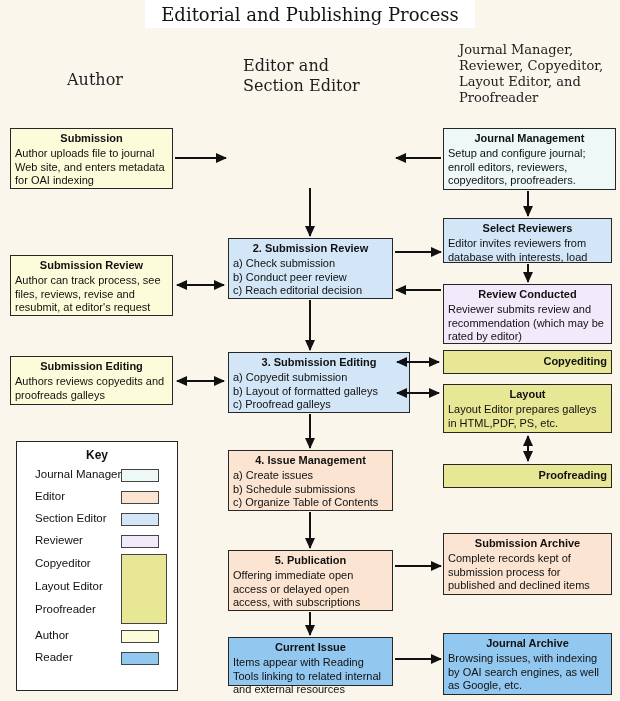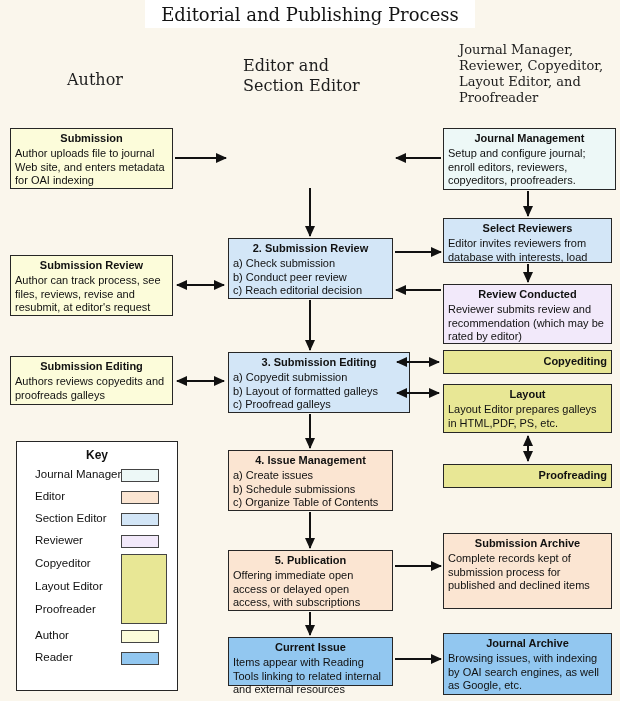--- a/index.html
+++ b/index.html
@@ -46,21 +46,21 @@
   #b-issue   {left:228px; top:450px; width:165px; height:61px;}
   #b-pub     {left:228px; top:550px; width:165px; height:61px;}
   #b-current {left:228px; top:637px; width:165px; height:49px;}
   
   #b-jm         {left:443px; top:128px; width:173px; height:62px;}
   #b-selrev     {left:443px; top:218px; width:169px; height:45px;}
   #b-revcond    {left:443px; top:284px; width:169px; height:60px;}
   #b-copyedit   {left:443px; top:350px; width:169px; height:24px;}
   #b-layout     {left:443px; top:384px; width:169px; height:49px;}
   #b-proof      {left:443px; top:464px; width:169px; height:24px;}
-  #b-subarchive {left:443px; top:533px; width:169px; height:76px;}
+  #b-subarchive {left:443px; top:533px; width:169px; height:62px;}
   #b-jarchive   {left:443px; top:633px; width:169px; height:62px;}
 
   
   #key {
     position:absolute; left:16px; top:441px; width:162px; height:250px;
     background:#FFFFFF; border:1.5px solid #262626; box-sizing:border-box;
   }
   #key .ktitle { position:absolute; top:6px; left:0; width:100%; text-align:center;
                  font-weight:bold; font-size:12px; }
   .klabel  { position:absolute; left:18px; font-size:11.5px; white-space:nowrap; }

